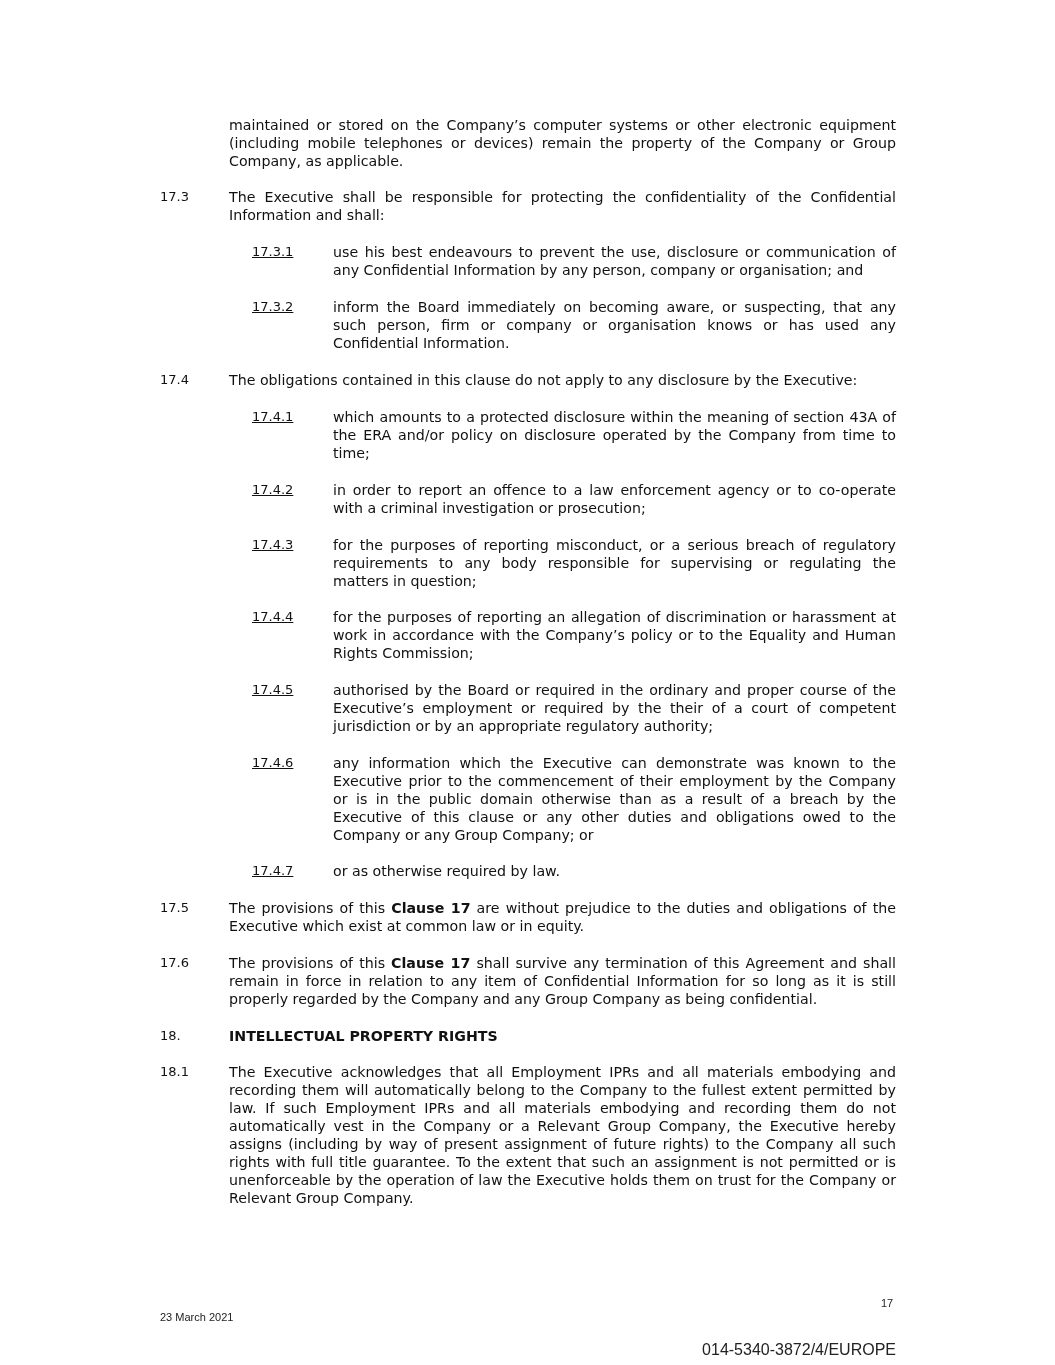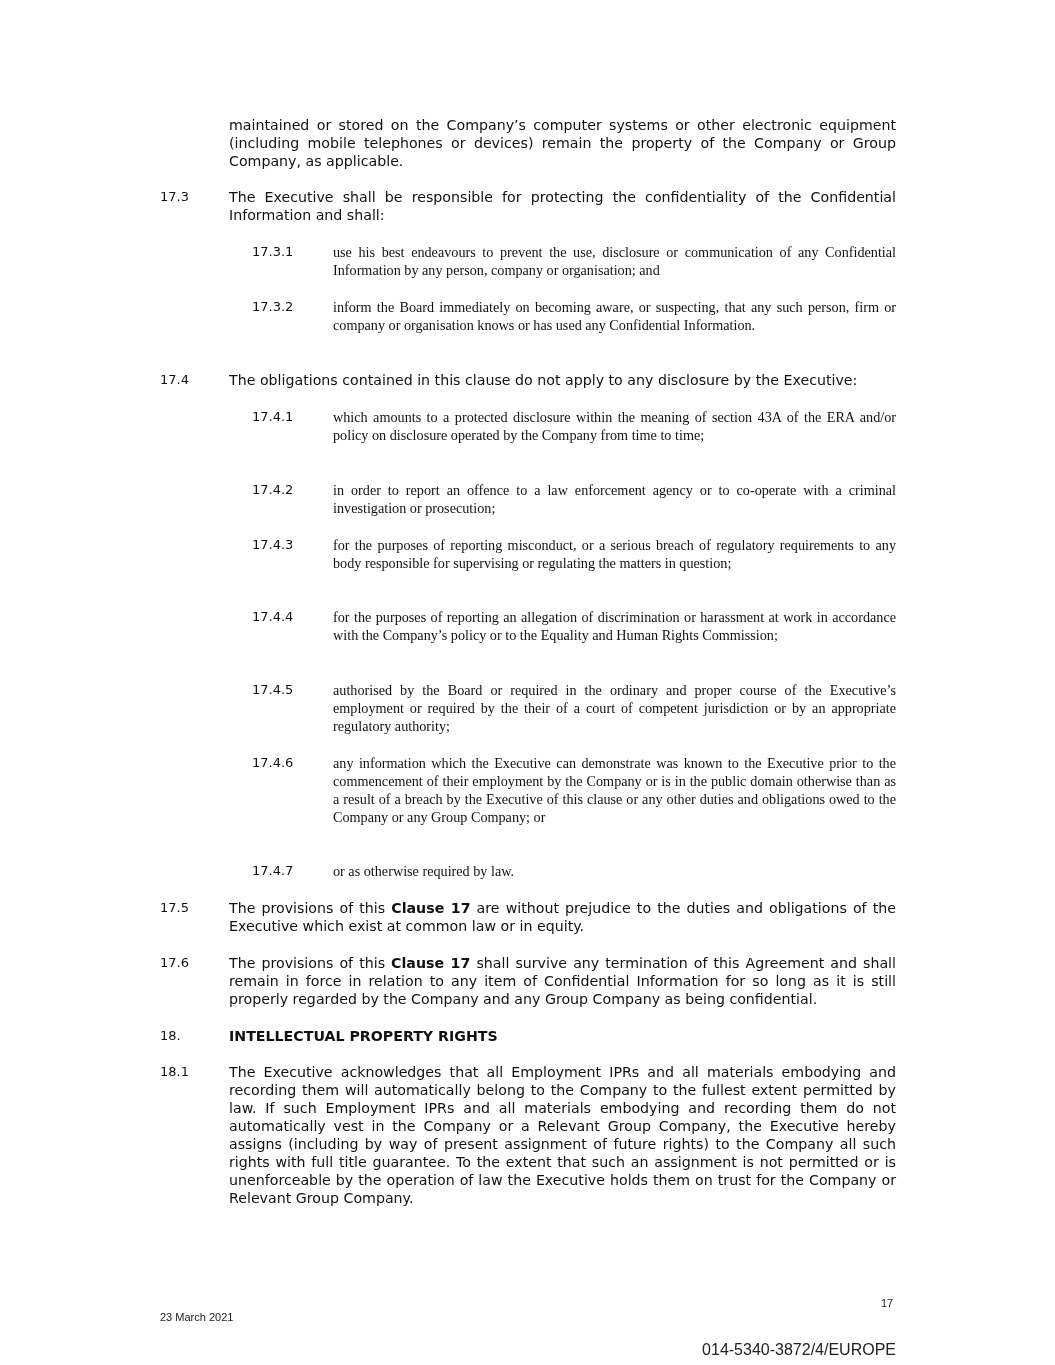--- a/index.html
+++ b/index.html
@@ -4,22 +4,22 @@
   <style>
     html, body { margin: 0; padding: 0; background: #ffffff; }
     body { width: 1055px; height: 1365px; position: relative; overflow: hidden;
            font-family: "DejaVu Sans", sans-serif; color: #111111; }
     .page { position: absolute; left: 0; top: 0; width: 1055px; height: 1365px; }
     .text { font-size: 14.2px; line-height: 18px; text-align: justify; }
     .num { position: absolute; font-size: 13px; line-height: 18px; }
     .blk { position: absolute; }
     .l1 .num { left: 160px; }
     .l1 .body { position: absolute; left: 229px; width: 667px; }
-    .l2 .num { left: 252px; }
-    .l2 .body { position: absolute; left: 333px; width: 563px; font-family: Liberation Serif, serif; }
+    .l2 .num { left: 252px; text-decoration: underline; }
+    .l2 .body { position: absolute; left: 333px; width: 563px; }
     .lead { position: absolute; left: 229px; width: 667px; top: 116px; }
     b { font-weight: bold; }
     .footer { position: absolute; font-family: "Liberation Sans", sans-serif; font-size: 11px; color: #222; }
   </style>
 </head>
 <body>
 
 <div class="page">
 
   <div class="lead text">maintained or stored on the Company’s computer systems or other electronic equipment (including mobile telephones or devices) remain the property of the Company or Group Company, as applicable.</div>

